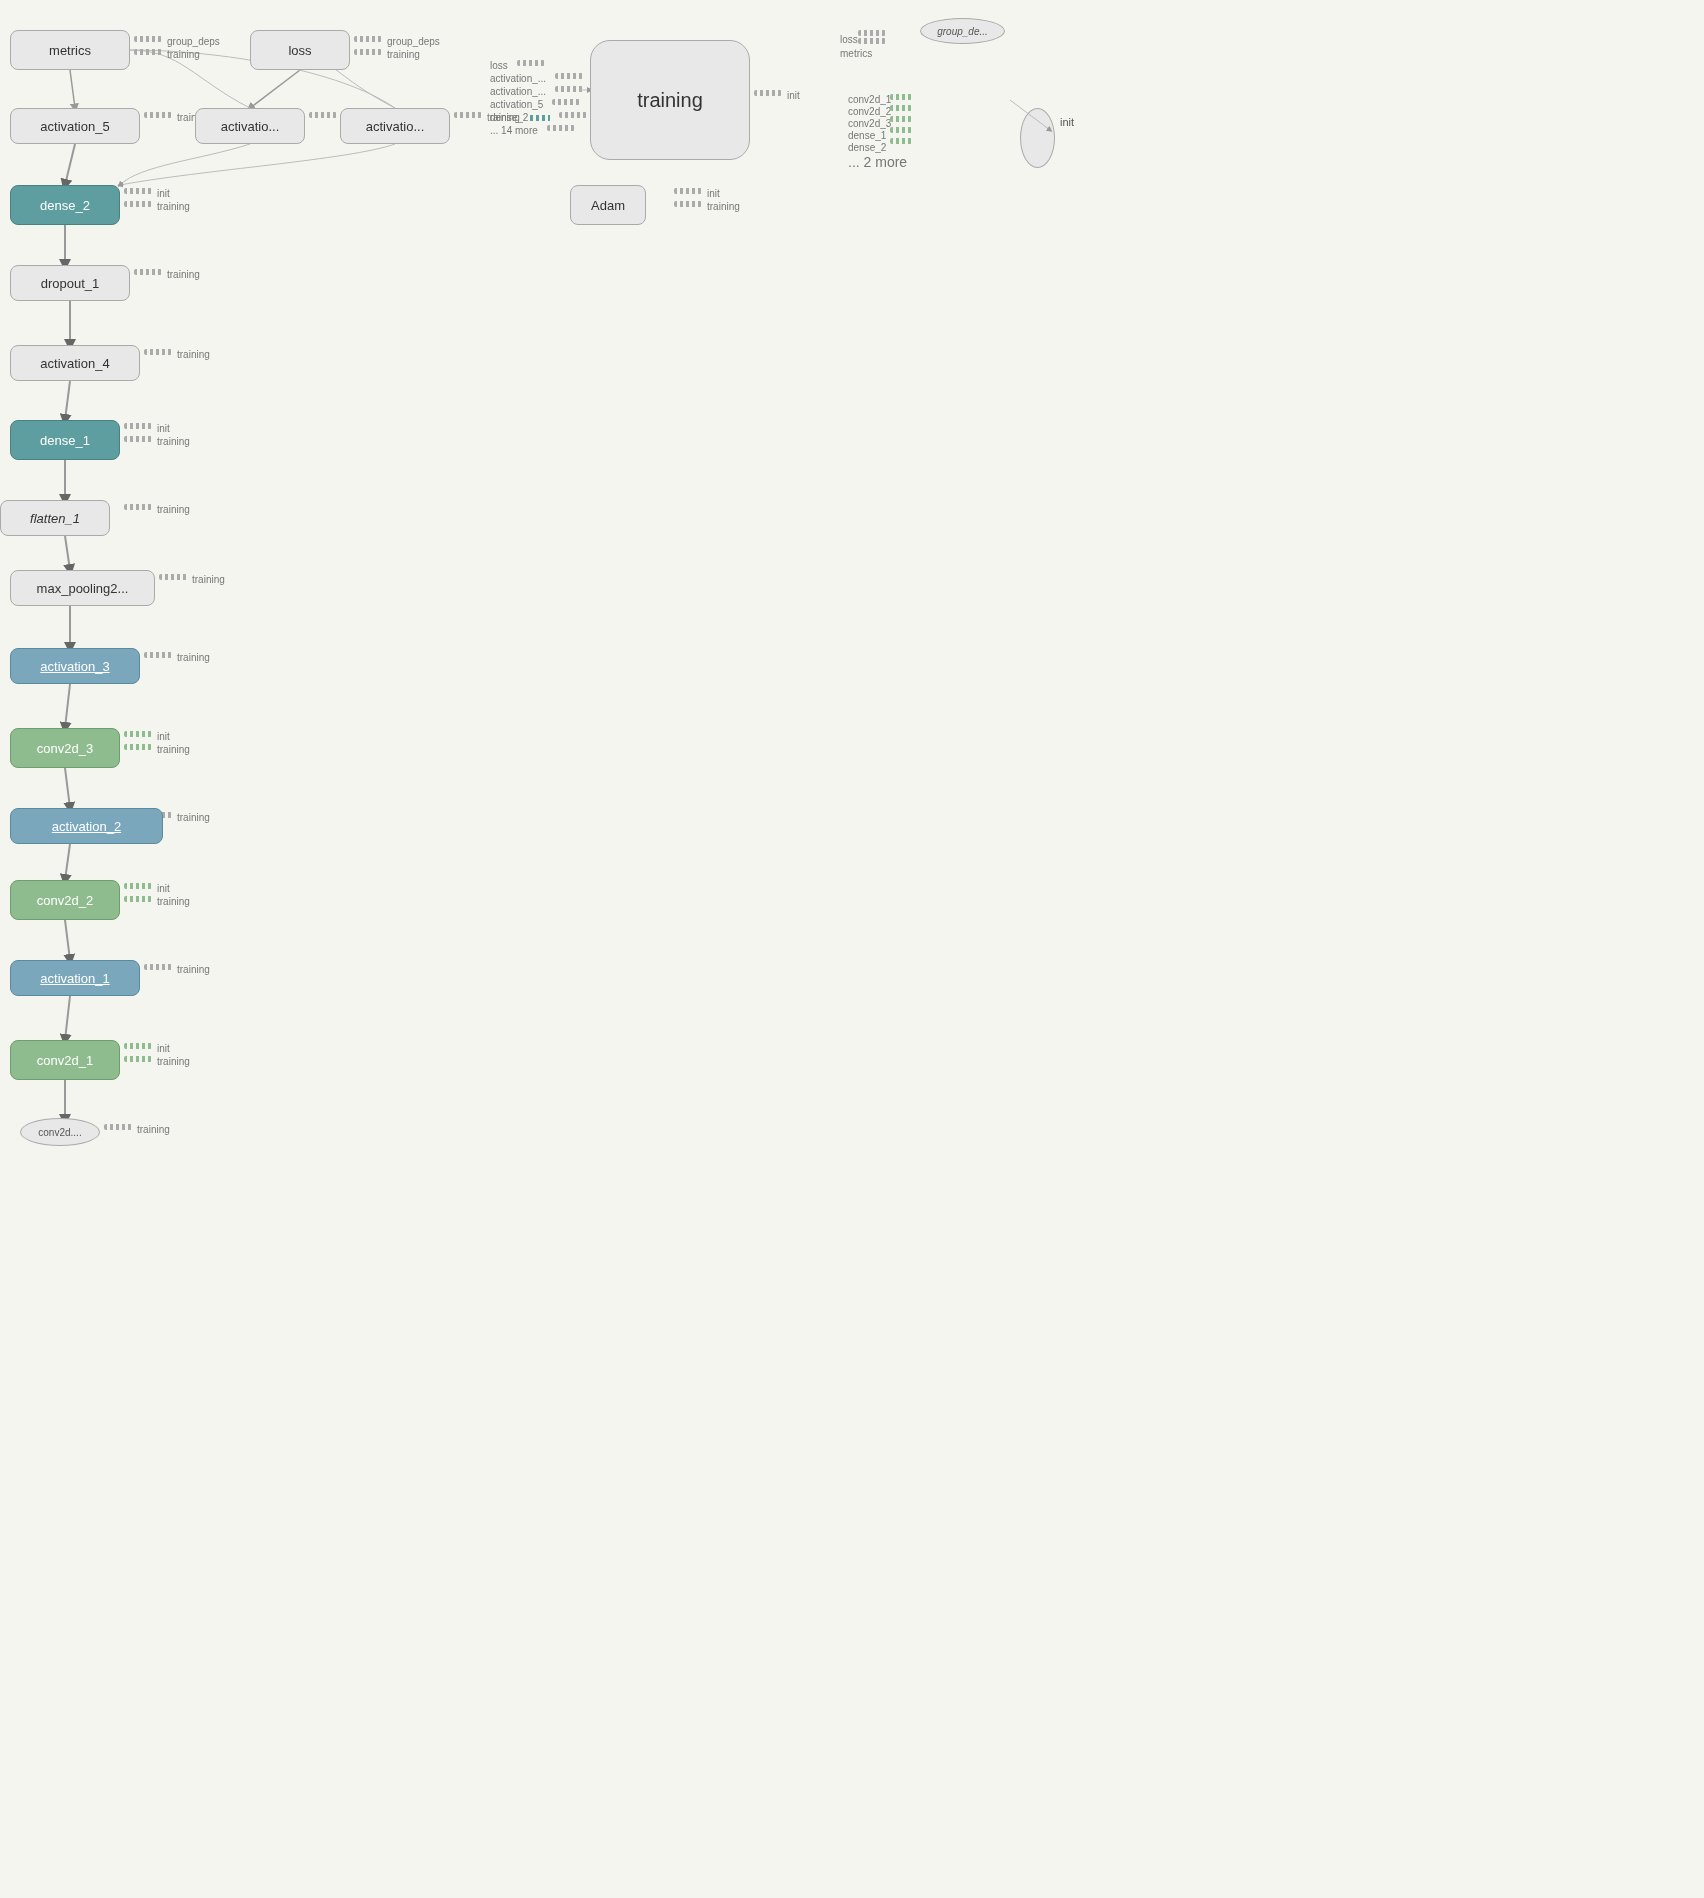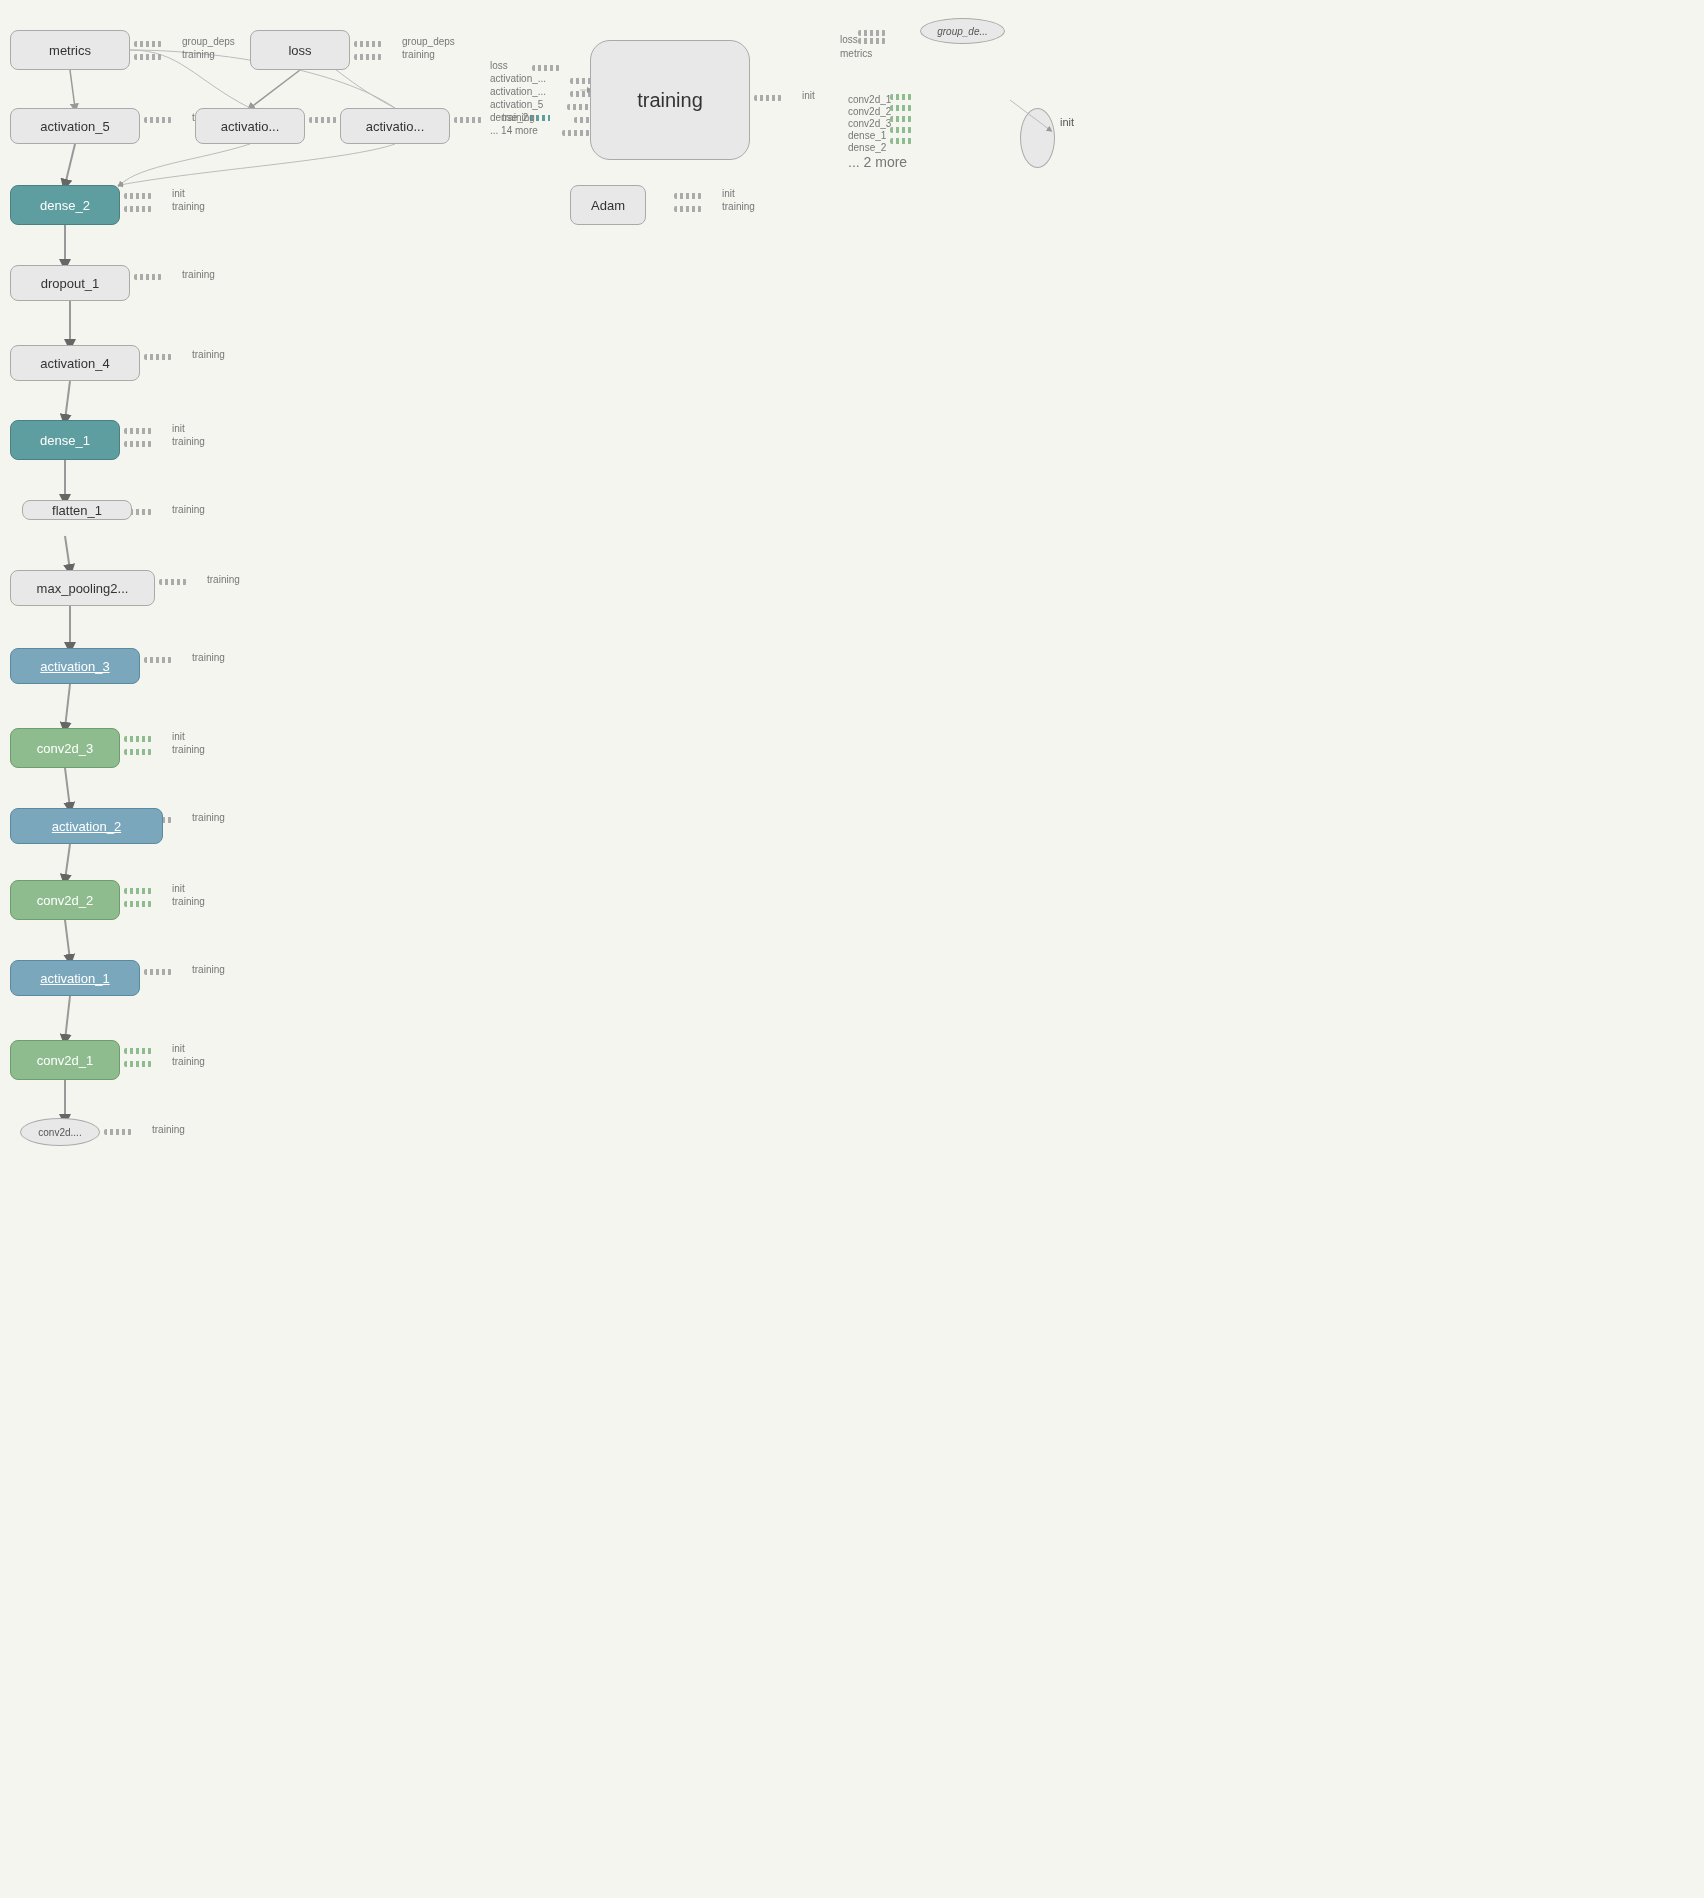--- a/index.html
+++ b/index.html
@@ -92,22 +92,22 @@
     .port-group {
       position: absolute;
       display: flex;
       flex-direction: column;
       gap: 2px;
       z-index: 5;
     }
 
     .port-item {
       display: flex;
-      align-items: flex-end;
-      gap: 20px;
+      align-items: flex-start;
+      gap: 5px;
       font-size: 10px;
       color: #777;
     }
 
     .dashed-connector {
       display: inline-block;
       width: 28px;
       height: 6px;
       background-image: repeating-linear-gradient(90deg, #aaa 0px, #aaa 3px, transparent 3px, transparent 6px);
       border-radius: 2px;
@@ -278,21 +278,21 @@
     <div class="port-item">
       <span class="dashed-connector"></span>
       <span>init</span>
     </div>
     <div class="port-item">
       <span class="dashed-connector"></span>
       <span>training</span>
     </div>
   </div>
 
-  <div class="node node-gray" style="left:22px; top:500px; width:110px; height:20px;">
+  <div class="node node-gray" style="left:0; top:500px; width:110px; height:36px;font-style:italic;">
     <span>flatten_1</span>
   </div>
   <div class="port-group" style="left:124px; top:504px;">
     <div class="port-item">
       <span class="dashed-connector"></span>
       <span>training</span>
     </div>
   </div>
 
   <div class="node node-gray" style="left:10px; top:570px; width:145px; height:36px;">

